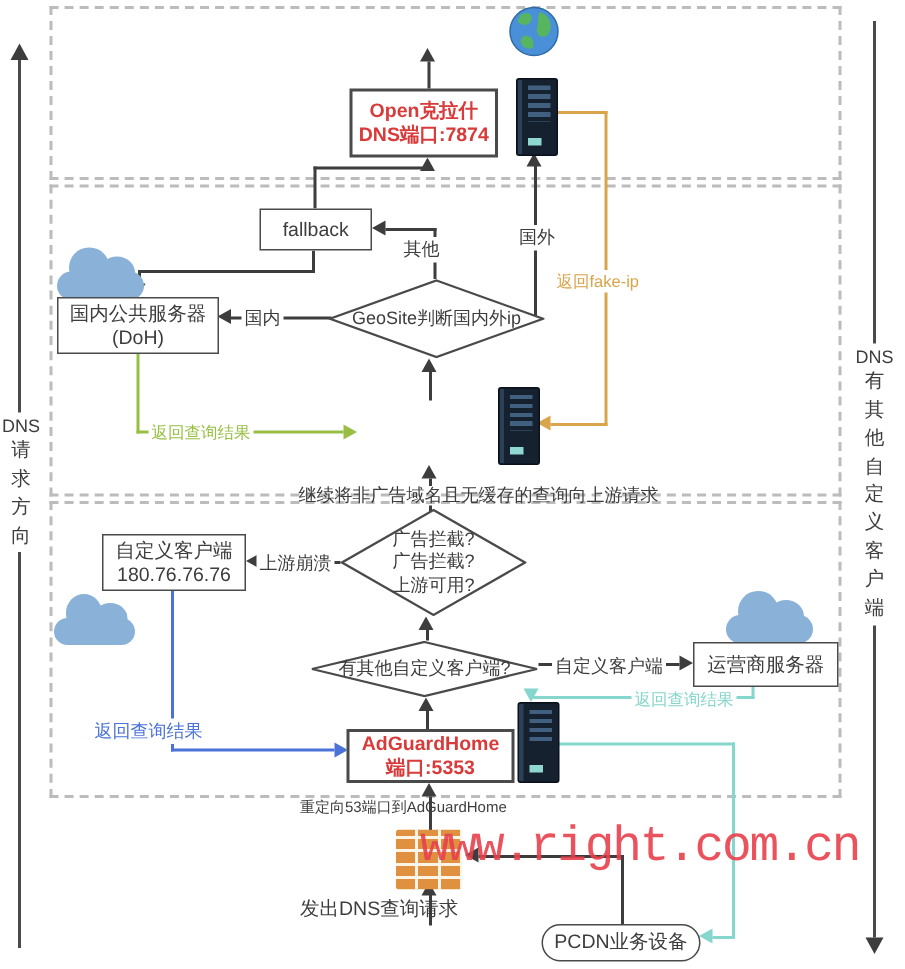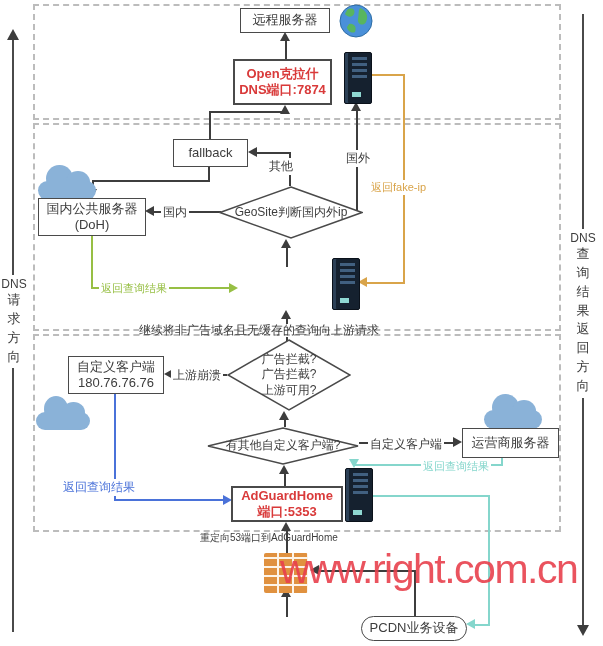--- a/index.html
+++ b/index.html
@@ -51,21 +51,21 @@
   .arr.b-right{border-left-color:var(--line_blue);}
   .arr.t-down{border-top-color:var(--line_teal);}
   .arr.t-left{border-right-color:var(--line_teal);}
 
   
   .lbl{position:absolute;z-index:3;font-size:12px;background:#fff;padding:0 2px;white-space:nowrap;color:#3d3d3d;}
   .lbl.o{color:var(--line_orange);font-size:11px;}
   .lbl.g{color:var(--line_green);font-size:11px;}
   .lbl.b{color:var(--line_blue);}
   .lbl.t{color:var(--line_teal);font-size:11px;}
-  .lbl.note{background:transparent;white-space:normal;text-align:left;}
+  .lbl.note{background:transparent;white-space:normal;text-align:right;}
 
   
   .guide-line{position:absolute;width:2px;background:#4a4a4a;z-index:1;}
   .vlabel{position:absolute;z-index:3;background:#fff;display:flex;flex-direction:column;align-items:center;
           font-size:13px;color:#3d3d3d;padding:2px 0;}
   .vlabel .lat{white-space:nowrap;font-size:12px;}
   .vlabel .chars{width:15px;word-break:break-all;text-align:center;line-height:1.45;}
 
   
   .cloud{position:absolute;z-index:2;}
@@ -80,22 +80,22 @@
           background:repeating-linear-gradient(180deg,#416080 0 3px,transparent 3px 6px);}
   .server .led{position:absolute;left:7px;bottom:6px;width:9px;height:5px;background:#8fd8d2;}
 
   .globe{position:absolute;z-index:2;}
 
   .firewall{position:absolute;width:44px;height:40px;border-radius:2px;z-index:2;background-color:#e0913f;
      background-image:
        repeating-linear-gradient(0deg,transparent 0 7px,#fdf4e8 7px 9px),
        repeating-linear-gradient(90deg,transparent 0 13px,#fdf4e8 13px 15px);}
 
-  .watermark{position:absolute;z-index:6;font-size:41px;letter-spacing:-1.5px;white-space:nowrap;
-     color:var(--watermark_red);opacity:.9;font-family:Liberation Sans, sans-serif;}
+  .watermark{position:absolute;z-index:6;font-size:33px;letter-spacing:-1.5px;white-space:nowrap;
+     color:var(--watermark_red);opacity:.9;font-family:Liberation Mono, monospace;}
 </style>
 </head>
 <body>
 
 <div class="stage">
 
   <div class="sect" style="left:33px;top:4px;width:524px;height:112px"></div>
   <div class="sect" style="left:33px;top:123px;width:524px;height:204px"></div>
   <div class="sect" style="left:33px;top:334px;width:524px;height:194px"></div>
 
@@ -103,21 +103,21 @@
   <div class="arr up big" style="left:7px;top:29px"></div>
   <div class="vlabel" style="left:0;top:275px;width:28px">
     <span class="lat">DNS</span>
     <span class="chars">请求方向</span>
   </div>
 
   <div class="guide-line" style="left:582px;top:14px;height:611px"></div>
   <div class="arr down big" style="left:577px;top:625px"></div>
   <div class="vlabel" style="left:569px;top:229px;width:28px">
     <span class="lat">DNS</span>
-    <span class="chars">查询结果返回方向</span>
+    <span class="chars">有其他自定义客户端</span>
   </div>
 
   <div class="ln" style="left:285px;top:41px;width:2px;height:20px"></div>
   <div class="arr up" style="left:280px;top:32px"></div>
 
   <div class="ln" style="left:209px;top:111px;width:78px;height:2px"></div>
   <div class="ln" style="left:209px;top:111px;width:2px;height:28px"></div>
   <div class="arr up" style="left:280px;top:105px"></div>
 
   <div class="ln" style="left:289px;top:152px;width:2px;height:34px"></div>
@@ -176,23 +176,20 @@
   <div class="arr right b-right" style="left:223px;top:495px"></div>
 
   <div class="ln t" style="left:501px;top:458px;width:2px;height:8px"></div>
   <div class="ln t" style="left:355px;top:464px;width:148px;height:2px"></div>
   <div class="arr down t-down" style="left:349px;top:459px"></div>
   <div class="ln t" style="left:372px;top:495px;width:118px;height:2px"></div>
   <div class="ln t" style="left:488px;top:495px;width:2px;height:131px"></div>
   <div class="ln t" style="left:475px;top:624px;width:15px;height:2px"></div>
   <div class="arr left t-left" style="left:466px;top:619px"></div>
 
-  <div class="box" style="left:240px;top:8px;width:90px;height:25px">
-    <span>远程服务器</span>
-  </div>
 
   <div class="globe" style="left:338px;top:3px">
     <svg width="36" height="36" viewBox="0 0 36 36">
       <circle cx="18" cy="18" r="16" fill="#4a90d9" stroke="#2e6da4" stroke-width="1"></circle>
       <path d="M9 7 C13 4 18 6 16 11 C14 15 9 14 7 11 Z" fill="#58b55f"></path>
       <path d="M22 5 C28 7 31 13 28 19 C25 24 19 21 20 16 C21 12 20 8 22 5 Z" fill="#58b55f"></path>
       <path d="M11 21 C16 20 19 24 17 29 C13 31 9 27 9 24 Z" fill="#58b55f"></path>
     </svg>
   </div>
 
@@ -294,16 +291,17 @@
   <div class="lbl" style="left:161px;top:204px">国内</div>
   <div class="lbl" style="left:344px;top:150px">国外</div>
   <div class="lbl o" style="left:369px;top:180px">返回fake-ip</div>
   <div class="lbl g" style="left:99px;top:281px">返回查询结果</div>
   <div class="lbl note" style="left:137px;top:322px;width:300px;font-size:12px">继续将非广告域名且无缓存的查询向上游请求</div>
   <div class="lbl" style="left:171px;top:367px">上游崩溃</div>
   <div class="lbl" style="left:368px;top:436px">自定义客户端</div>
   <div class="lbl t" style="left:421px;top:459px">返回查询结果</div>
   <div class="lbl b" style="left:61px;top:479px">返回查询结果</div>
   <div class="lbl" style="left:198px;top:531px;font-size:10px;background:transparent">重定向53端口到AdGuardHome</div>
+  <div class="lbl" style="left:198px;top:597px;font-size:13px;background:transparent">发出DNS查询请求</div>
 
   <div class="watermark" style="left:280px;top:546px">www.right.com.cn</div>
 
 </div>
 
 </body></html>

